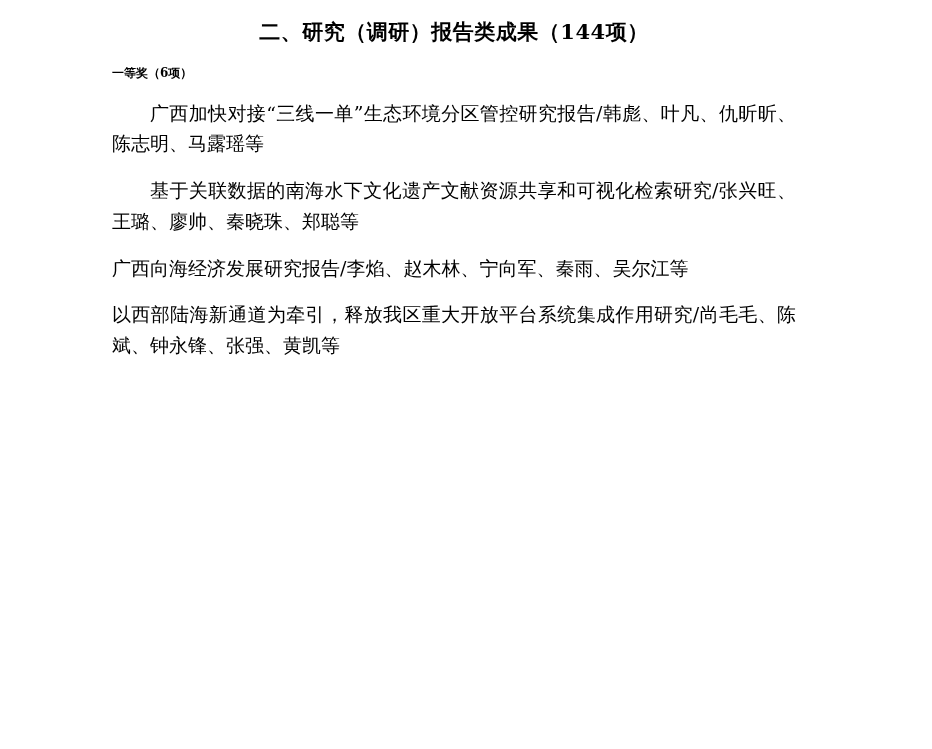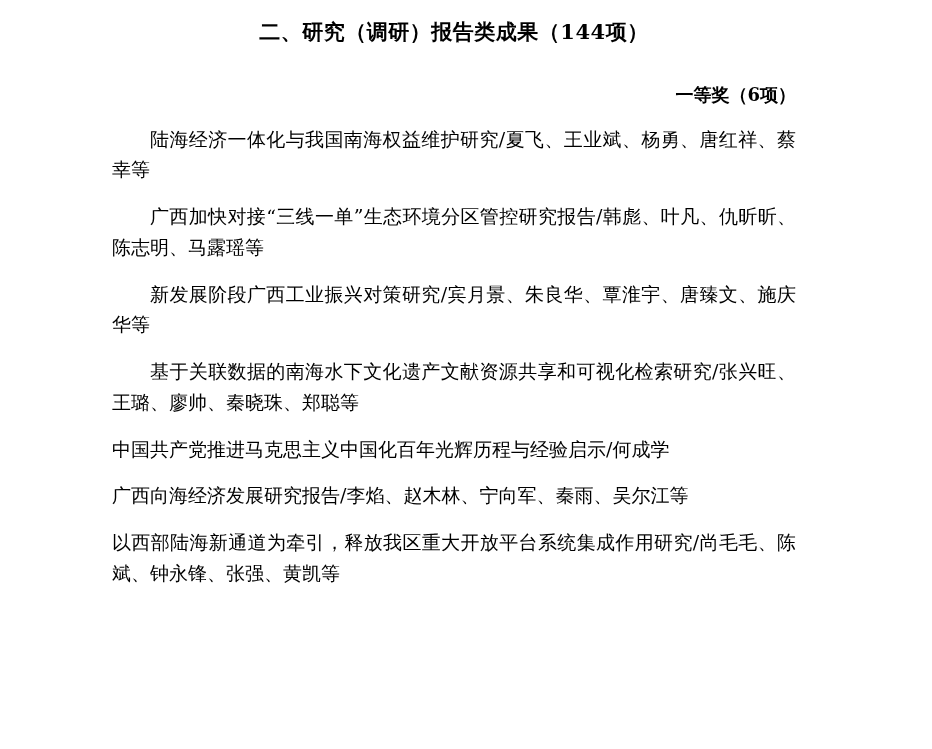--- a/index.html
+++ b/index.html
@@ -27,24 +27,24 @@
   }
   .section-title {
     text-align: center;
     font-weight: bold;
     font-size: 21px;
     letter-spacing: 0.5px;
     margin: 6px 0 16px 0;
     line-height: 1.5;
   }
   .award-title {
-    text-align: right;
+    text-align: left;
     font-weight: bold;
-    font-size: 18px;
-    margin: 33px 0 0 0;
+    font-size: 12px;
+    margin: 16px 0 0 0;
     line-height: 1.5;
   }
   .entry {
     font-size: 19px;
     line-height: 1.62;
     margin: 16px 0 0 0;
     text-align: justify;
     text-justify: inter-ideograph;
   }
   .entry.indent {
@@ -57,24 +57,21 @@
 </head>
 <body>
 
 <div class="page">
   <div class="doc-body">
 
     <div class="section-title">二、研究（调研）报告类成果（144项）</div>
 
     <div class="award-title">一等奖（6项）</div>
 
-    <p class="entry indent">陆海经济一体化与我国南海权益维护研究/夏飞、王业斌、杨勇、唐红祥、蔡幸等</p>
     <p class="entry indent">广西加快对接“三线一单”生态环境分区管控研究报告/韩彪、叶凡、仇昕昕、陈志明、马露瑶等</p>
-    <p class="entry indent">新发展阶段广西工业振兴对策研究/宾月景、朱良华、覃淮宇、唐臻文、施庆华等</p>
     <p class="entry indent">基于关联数据的南海水下文化遗产文献资源共享和可视化检索研究/张兴旺、王璐、廖帅、秦晓珠、郑聪等</p>
 
 
-    <p class="entry noindent">中国共产党推进马克思主义中国化百年光辉历程与经验启示/何成学</p>
     <p class="entry noindent">广西向海经济发展研究报告/李焰、赵木林、宁向军、秦雨、吴尔江等</p>
     <p class="entry noindent">以西部陆海新通道为牵引，释放我区重大开放平台系统集成作用研究/尚毛毛、陈斌、钟永锋、张强、黄凯等</p>
 
   </div>
 </div>
 
 </body></html>

